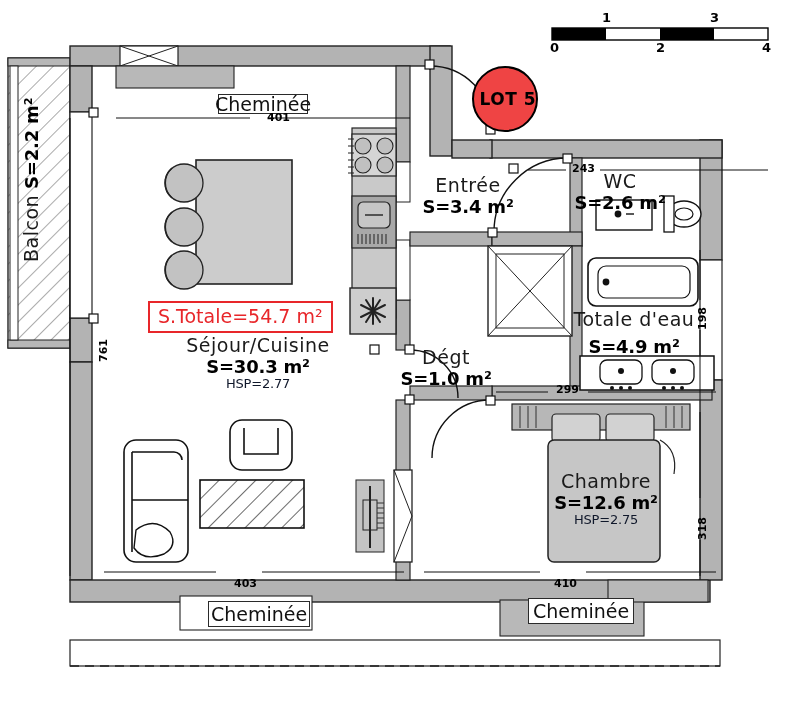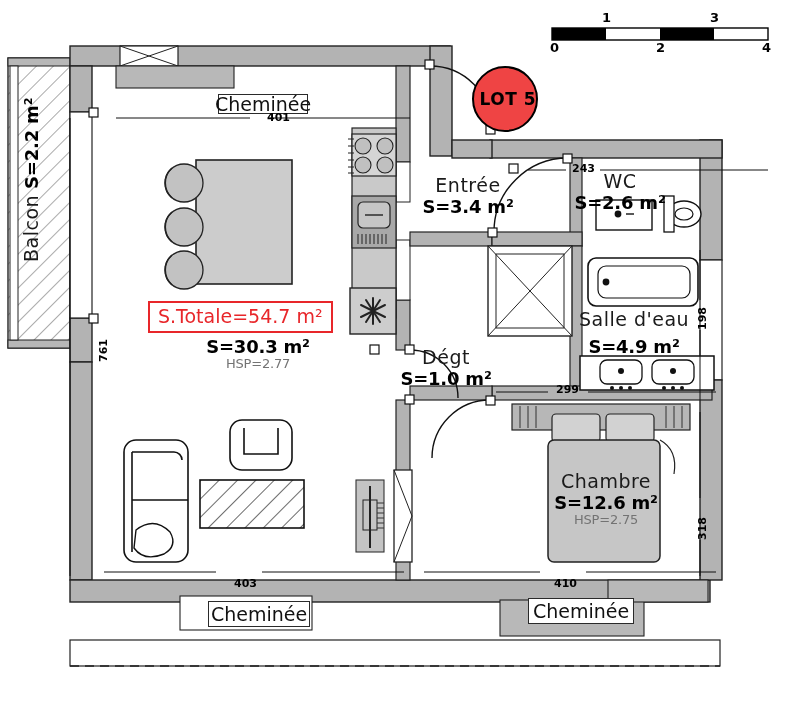--- a/index.html
+++ b/index.html
@@ -5,21 +5,21 @@
   html,body{margin:0;padding:0;background:#ffffff;}
   body{
     font-family:"Liberation Sans", sans-serif;
     width:800px;height:707px;position:relative;overflow:hidden;
     color:#111;
   }
   #plan{position:absolute;left:0;top:0;width:800px;height:707px;}
   .lbl{position:absolute;white-space:nowrap;line-height:1.05;}
   .room-name{font-family:"DejaVu Sans", sans-serif;font-size:19px;color:#1a1a1a;letter-spacing:.5px;}
   .room-area{font-family:"DejaVu Sans", sans-serif;font-size:18px;font-weight:bold;color:#000;letter-spacing:-.2px;}
-  .room-hsp{font-family:"DejaVu Sans", sans-serif;font-size:13px;color:#737373;letter-spacing:-.2px;}
+  .room-hsp{font-family:"DejaVu Sans", sans-serif;font-size:13px;color:#0f172a;letter-spacing:-.2px;}
   .dim{font-family:"DejaVu Sans", sans-serif;font-size:11px;font-weight:bold;color:#000;}
   .chim{font-family:"DejaVu Sans", sans-serif;font-size:19px;color:#111;}
   .total-box{
     position:absolute;border:2px solid #e8262a;background:#fff;
     padding:2px 8px 4px 8px;
   }
   .total-text{font-family:"DejaVu Sans", sans-serif;font-size:19px;color:#e8262a;white-space:nowrap;}
   .lot-badge{
     position:absolute;width:62px;height:62px;border-radius:50%;
     border:2px solid #000;background:#ef4444;
@@ -331,36 +331,37 @@
 </div>
 
 <div class="lbl vert" style="left:22px;top:262px;">
   <div style="display:flex;align-items:baseline;gap:6px;">
     <span class="room-name">Balcon</span>
     <span class="room-area">S=2.2 m²</span>
   </div>
 </div>
 
 <div class="lbl" style="left:168px;top:336px;text-align:center;width:180px;">
+  <div class="room-name">Séjour/Cuisine</div>
   <div class="room-area" style="margin-top:2px;">S=30.3 m²</div>
   <div class="room-hsp">HSP=2.77</div>
 </div>
 
 <div class="lbl" style="left:420px;top:176px;text-align:center;width:96px;">
   <div class="room-name">Entrée</div>
   <div class="room-area" style="margin-top:2px;">S=3.4 m²</div>
 </div>
 
 <div class="lbl" style="left:572px;top:172px;text-align:center;width:96px;">
   <div class="room-name">WC</div>
   <div class="room-area" style="margin-top:2px;">S=2.6 m²</div>
 </div>
 
 <div class="lbl" style="left:572px;top:310px;text-align:center;width:124px;">
-  <div class="room-name">Salle d'eau</div>
+  <div class="room-name">Totale d'eau</div>
   <div class="room-area" style="margin-top:8px;">S=4.9 m²</div>
 </div>
 
 <div class="lbl" style="left:398px;top:348px;text-align:center;width:96px;">
   <div class="room-name">Dégt</div>
   <div class="room-area" style="margin-top:2px;">S=1.0 m²</div>
 </div>
 
 <div class="lbl" style="left:546px;top:472px;text-align:center;width:120px;">
   <div class="room-name">Chambre</div>

